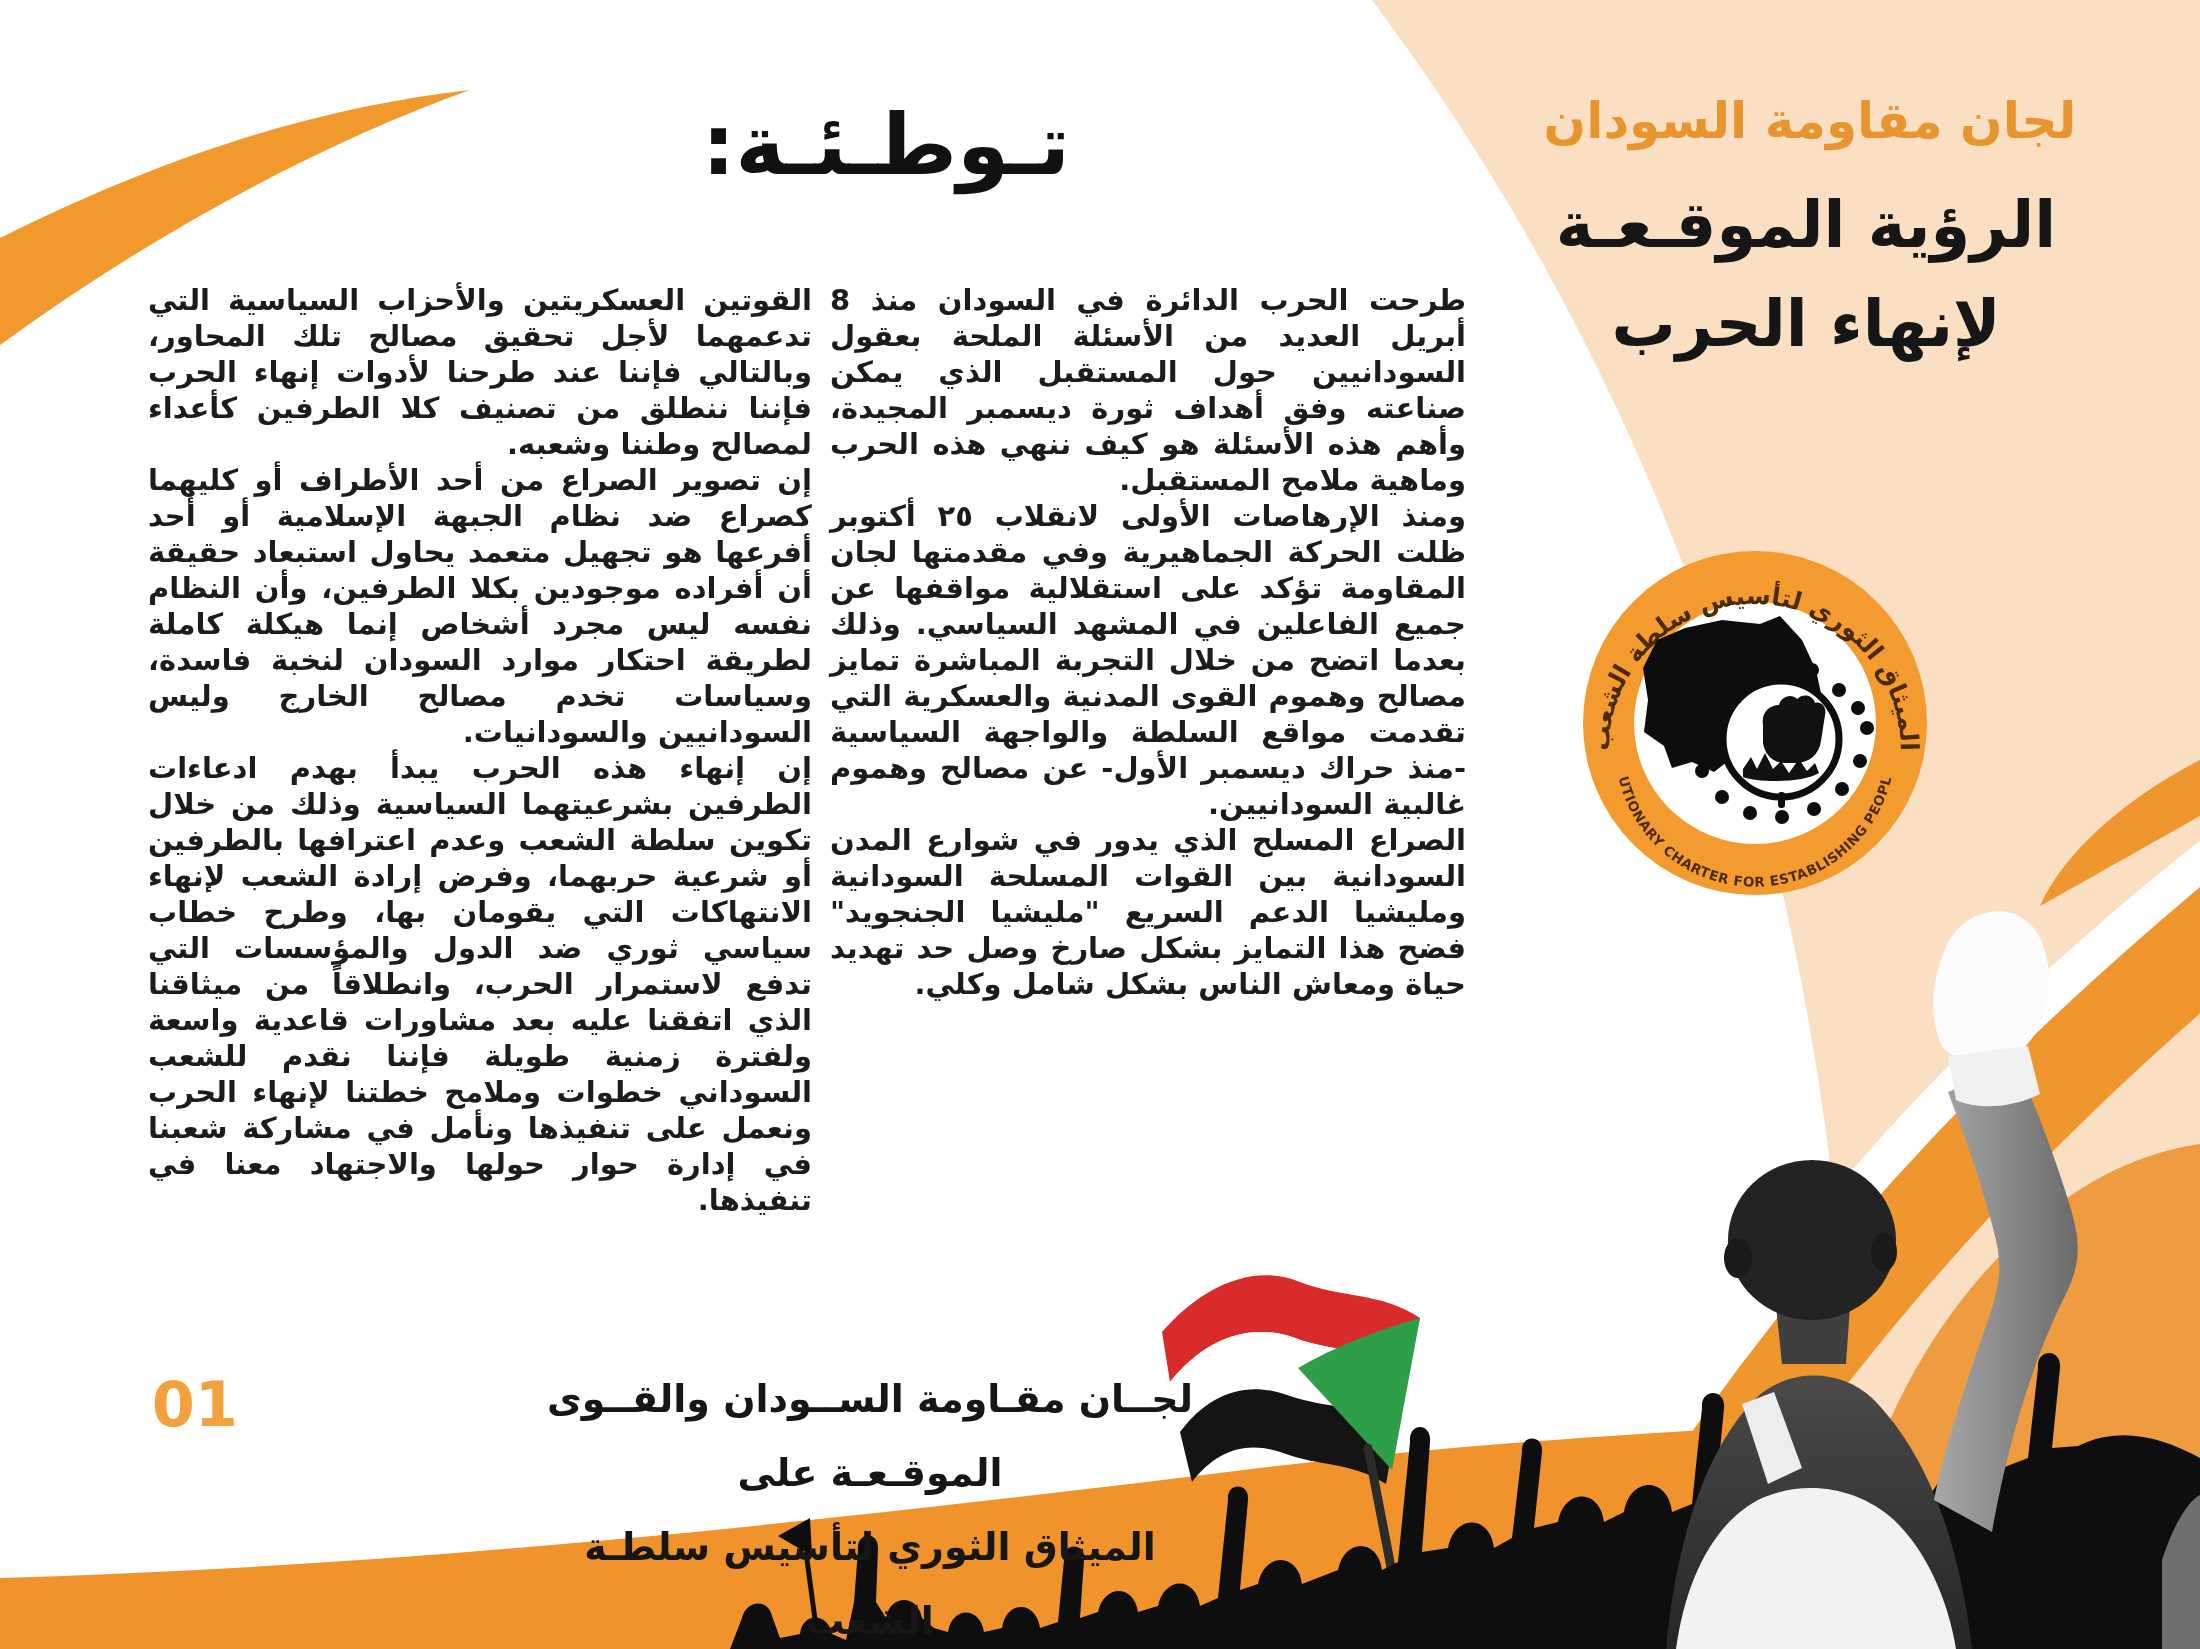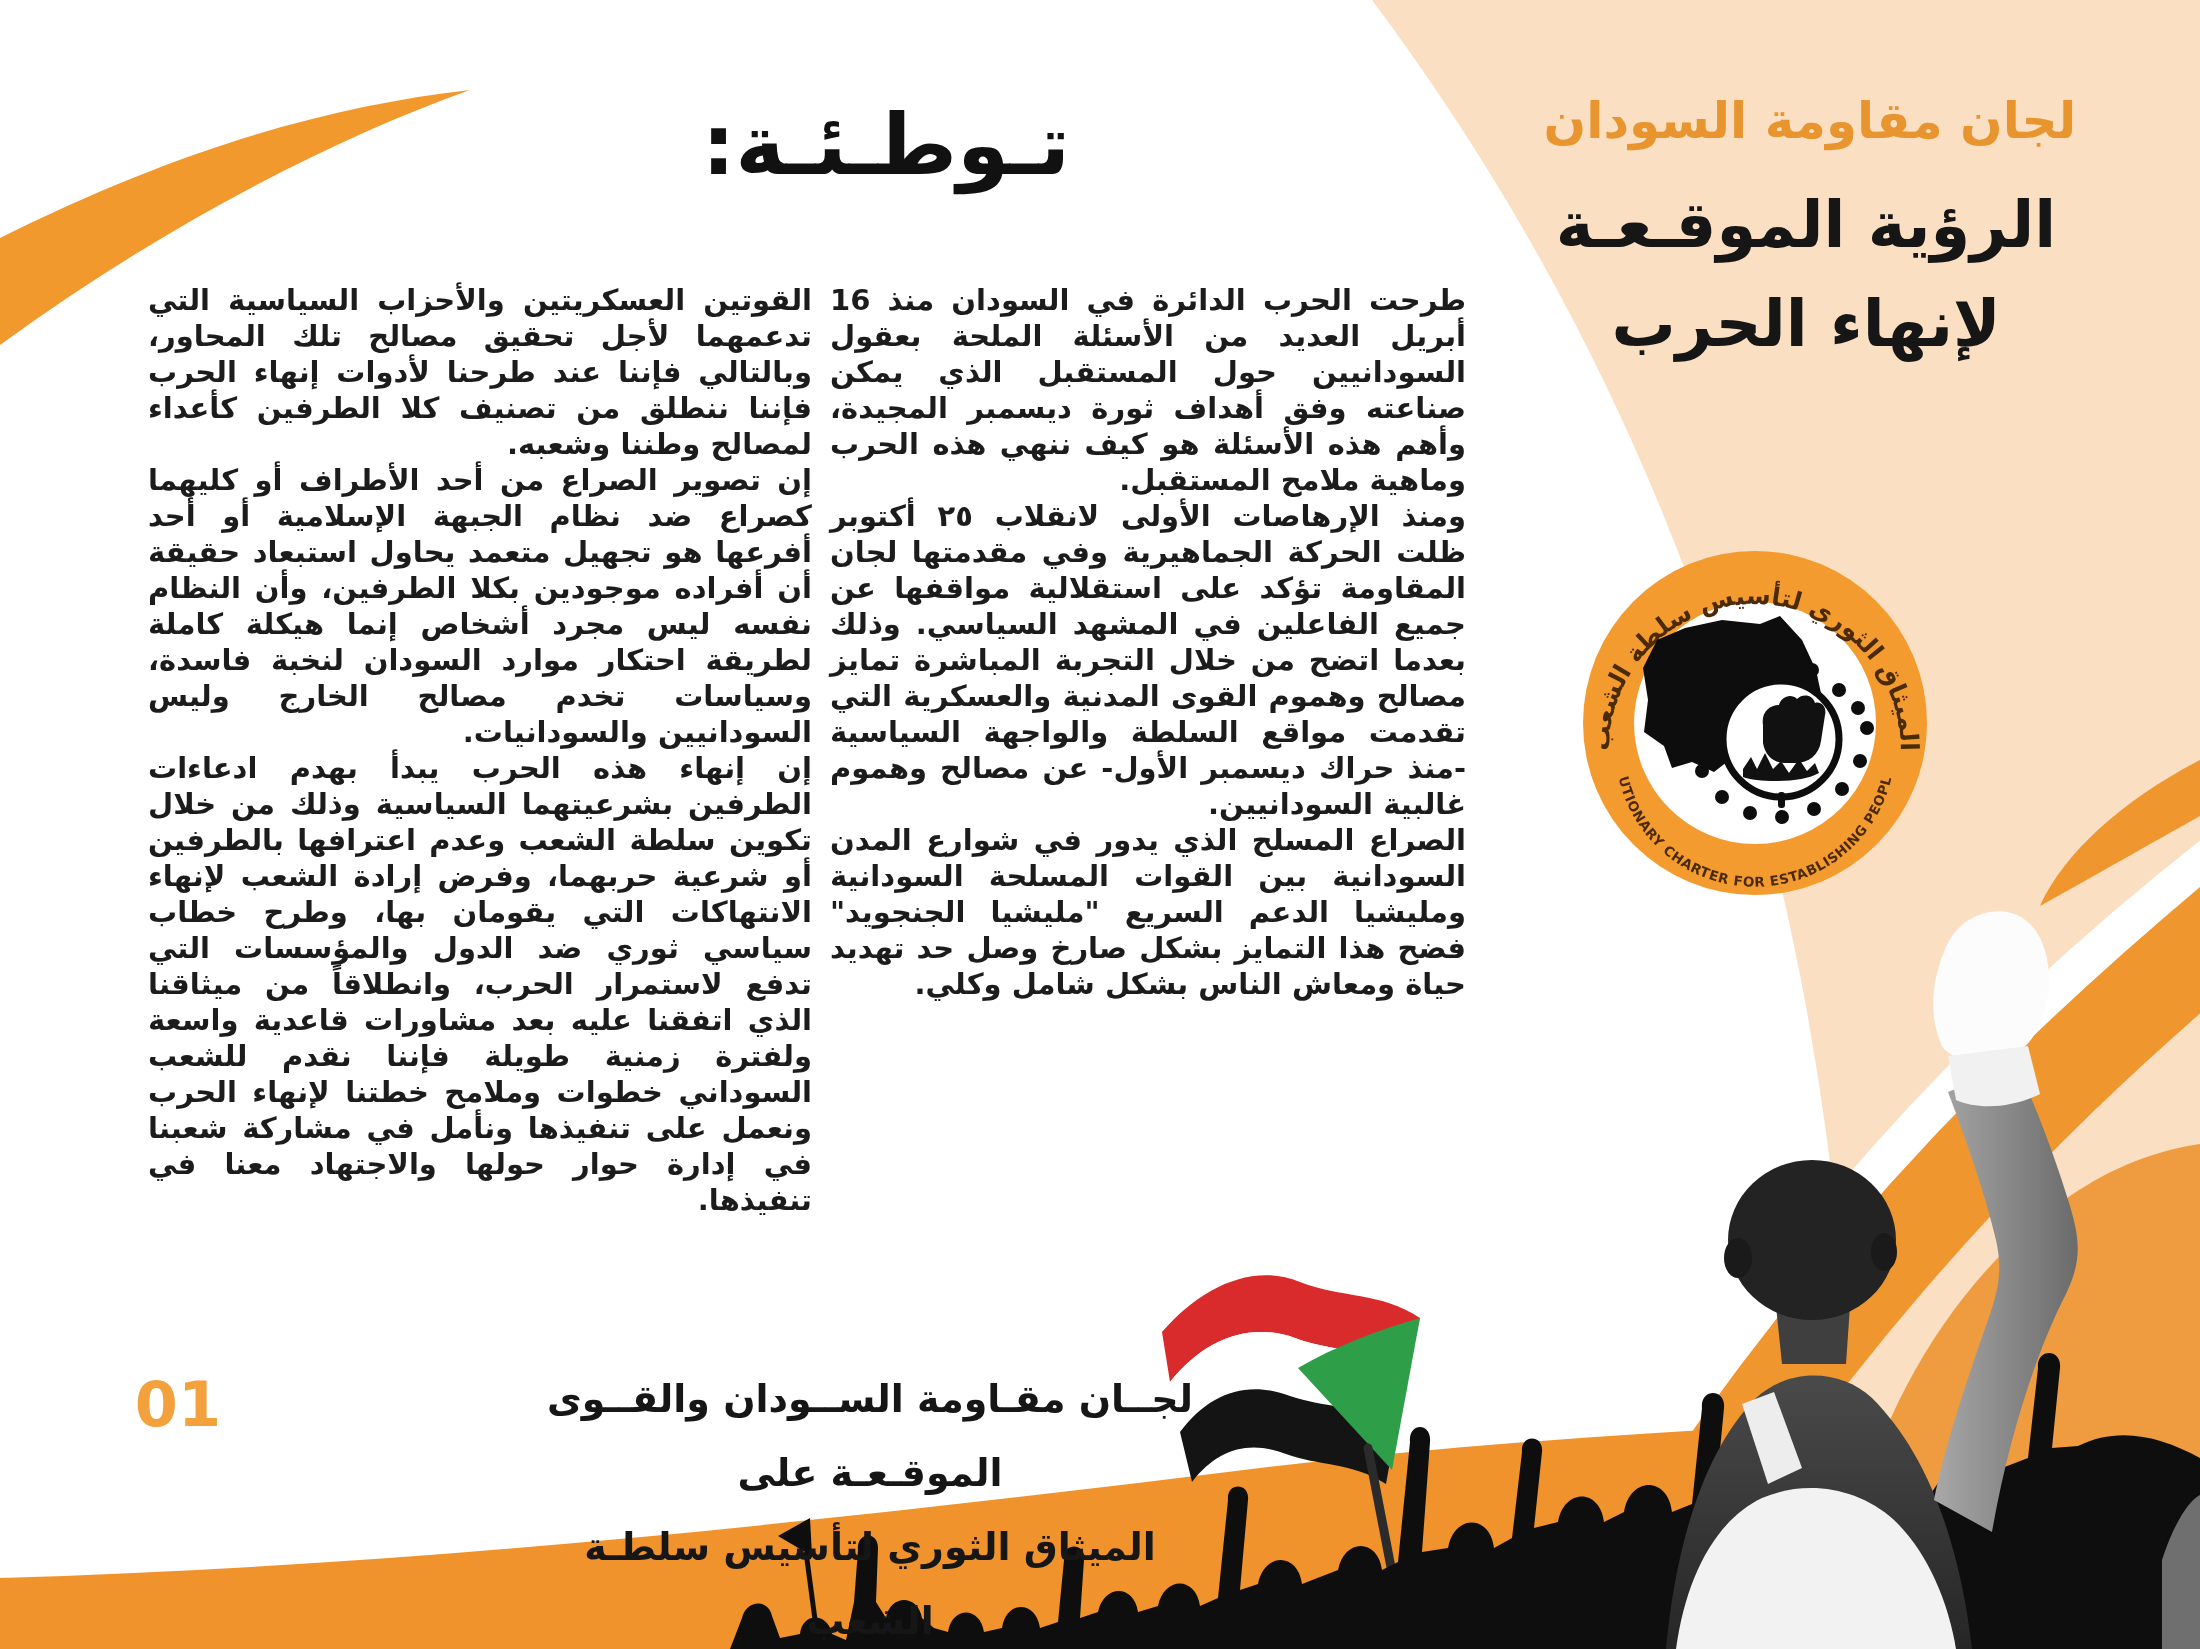--- a/index.html
+++ b/index.html
@@ -30,21 +30,21 @@
   }
   .col{
     top:282px;font-size:29px;font-weight:bold;line-height:36px;
     text-align:justify;text-justify:inter-word;color:#1c1c1c;
   }
   .col p{margin:0;}
   .col-first{left:830px;width:636px;}
   .col-second{left:148px;width:664px;}
   .page-number{
     left:118px;top:1368px;width:120px;
-    font-size:62px;font-weight:bold;color:#F2A13C;text-align:center;
+    font-size:62px;font-weight:bold;color:#F2A13C;text-align:right;
     font-family:"DejaVu Sans", sans-serif;
   }
   .footer-block{
     left:520px;top:1362px;width:700px;text-align:center;
     font-size:38px;font-weight:bold;color:#161616;line-height:1.95;
   }
   .footer-block p{margin:0;}
 </style>
 </head>
 <body>
@@ -149,21 +149,21 @@
 
   <div class="txt section-heading">تـوطـئـة:</div>
 
   <div class="txt peach-header">
     <p class="kicker">لجان مقاومة السودان</p>
     <p class="title-line">الرؤية الموقـعـة</p>
     <p class="title-line">لإنهاء الحرب</p>
   </div>
 
   <div class="txt col col-first" lang="ar">
-    <p>طرحت الحرب الدائرة في السودان منذ 16 أبريل العديد من الأسئلة الملحة بعقول السودانيين حول المستقبل الذي يمكن صناعته وفق أهداف ثورة ديسمبر المجيدة، وأهم هذه الأسئلة هو كيف ننهي هذه الحرب وماهية ملامح المستقبل.</p>
+    <p>طرحت الحرب الدائرة في السودان منذ 8 أبريل العديد من الأسئلة الملحة بعقول السودانيين حول المستقبل الذي يمكن صناعته وفق أهداف ثورة ديسمبر المجيدة، وأهم هذه الأسئلة هو كيف ننهي هذه الحرب وماهية ملامح المستقبل.</p>
     <p>ومنذ الإرهاصات الأولى لانقلاب ٢٥ أكتوبر ظلت الحركة الجماهيرية وفي مقدمتها لجان المقاومة تؤكد على استقلالية مواقفها عن جميع الفاعلين في المشهد السياسي. وذلك بعدما اتضح من خلال التجربة المباشرة تمايز مصالح وهموم القوى المدنية والعسكرية التي تقدمت مواقع السلطة والواجهة السياسية -منذ حراك ديسمبر الأول- عن مصالح وهموم غالبية السودانيين.</p>
     <p>الصراع المسلح الذي يدور في شوارع المدن السودانية بين القوات المسلحة السودانية ومليشيا الدعم السريع "مليشيا الجنجويد" فضح هذا التمايز بشكل صارخ وصل حد تهديد حياة ومعاش الناس بشكل شامل وكلي.</p>
   </div>
 
   <div class="txt col col-second" lang="ar">
     <p>القوتين العسكريتين والأحزاب السياسية التي تدعمهما لأجل تحقيق مصالح تلك المحاور، وبالتالي فإننا عند طرحنا لأدوات إنهاء الحرب فإننا ننطلق من تصنيف كلا الطرفين كأعداء لمصالح وطننا وشعبه.</p>
     <p>إن تصوير الصراع من أحد الأطراف أو كليهما كصراع ضد نظام الجبهة الإسلامية أو أحد أفرعها هو تجهيل متعمد يحاول استبعاد حقيقة أن أفراده موجودين بكلا الطرفين، وأن النظام نفسه ليس مجرد أشخاص إنما هيكلة كاملة لطريقة احتكار موارد السودان لنخبة فاسدة، وسياسات تخدم مصالح الخارج وليس السودانيين والسودانيات.</p>
     <p>إن إنهاء هذه الحرب يبدأ بهدم ادعاءات الطرفين بشرعيتهما السياسية وذلك من خلال تكوين سلطة الشعب وعدم اعترافها بالطرفين أو شرعية حربهما، وفرض إرادة الشعب لإنهاء الانتهاكات التي يقومان بها، وطرح خطاب سياسي ثوري ضد الدول والمؤسسات التي تدفع لاستمرار الحرب، وانطلاقاً من ميثاقنا الذي اتفقنا عليه بعد مشاورات قاعدية واسعة ولفترة زمنية طويلة فإننا نقدم للشعب السوداني خطوات وملامح خطتنا لإنهاء الحرب ونعمل على تنفيذها ونأمل في مشاركة شعبنا في إدارة حوار حولها والاجتهاد معنا في تنفيذها.</p>
   </div>
 

